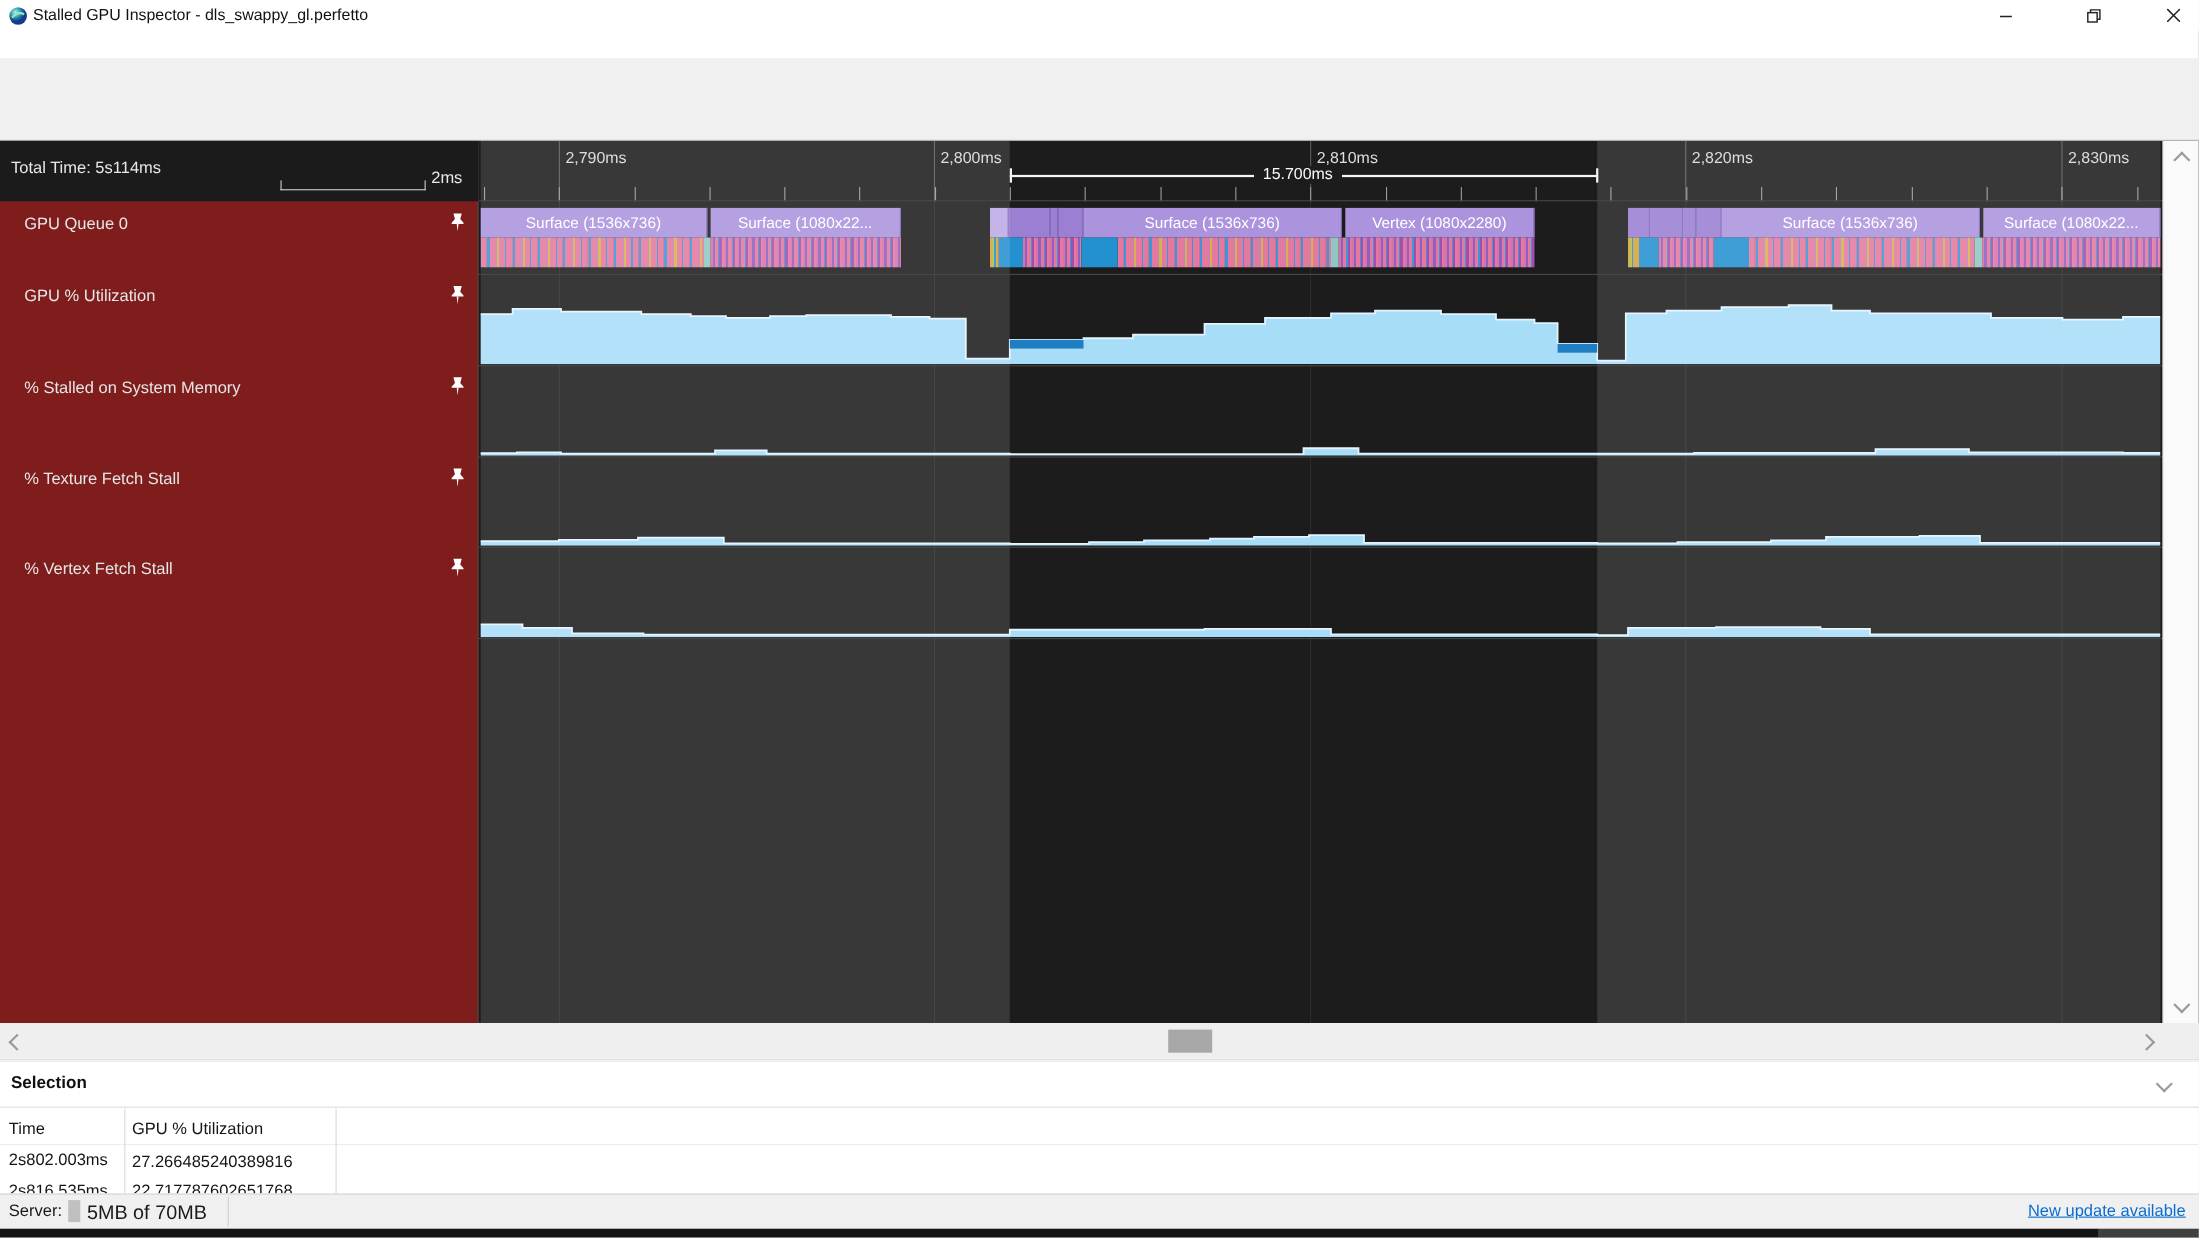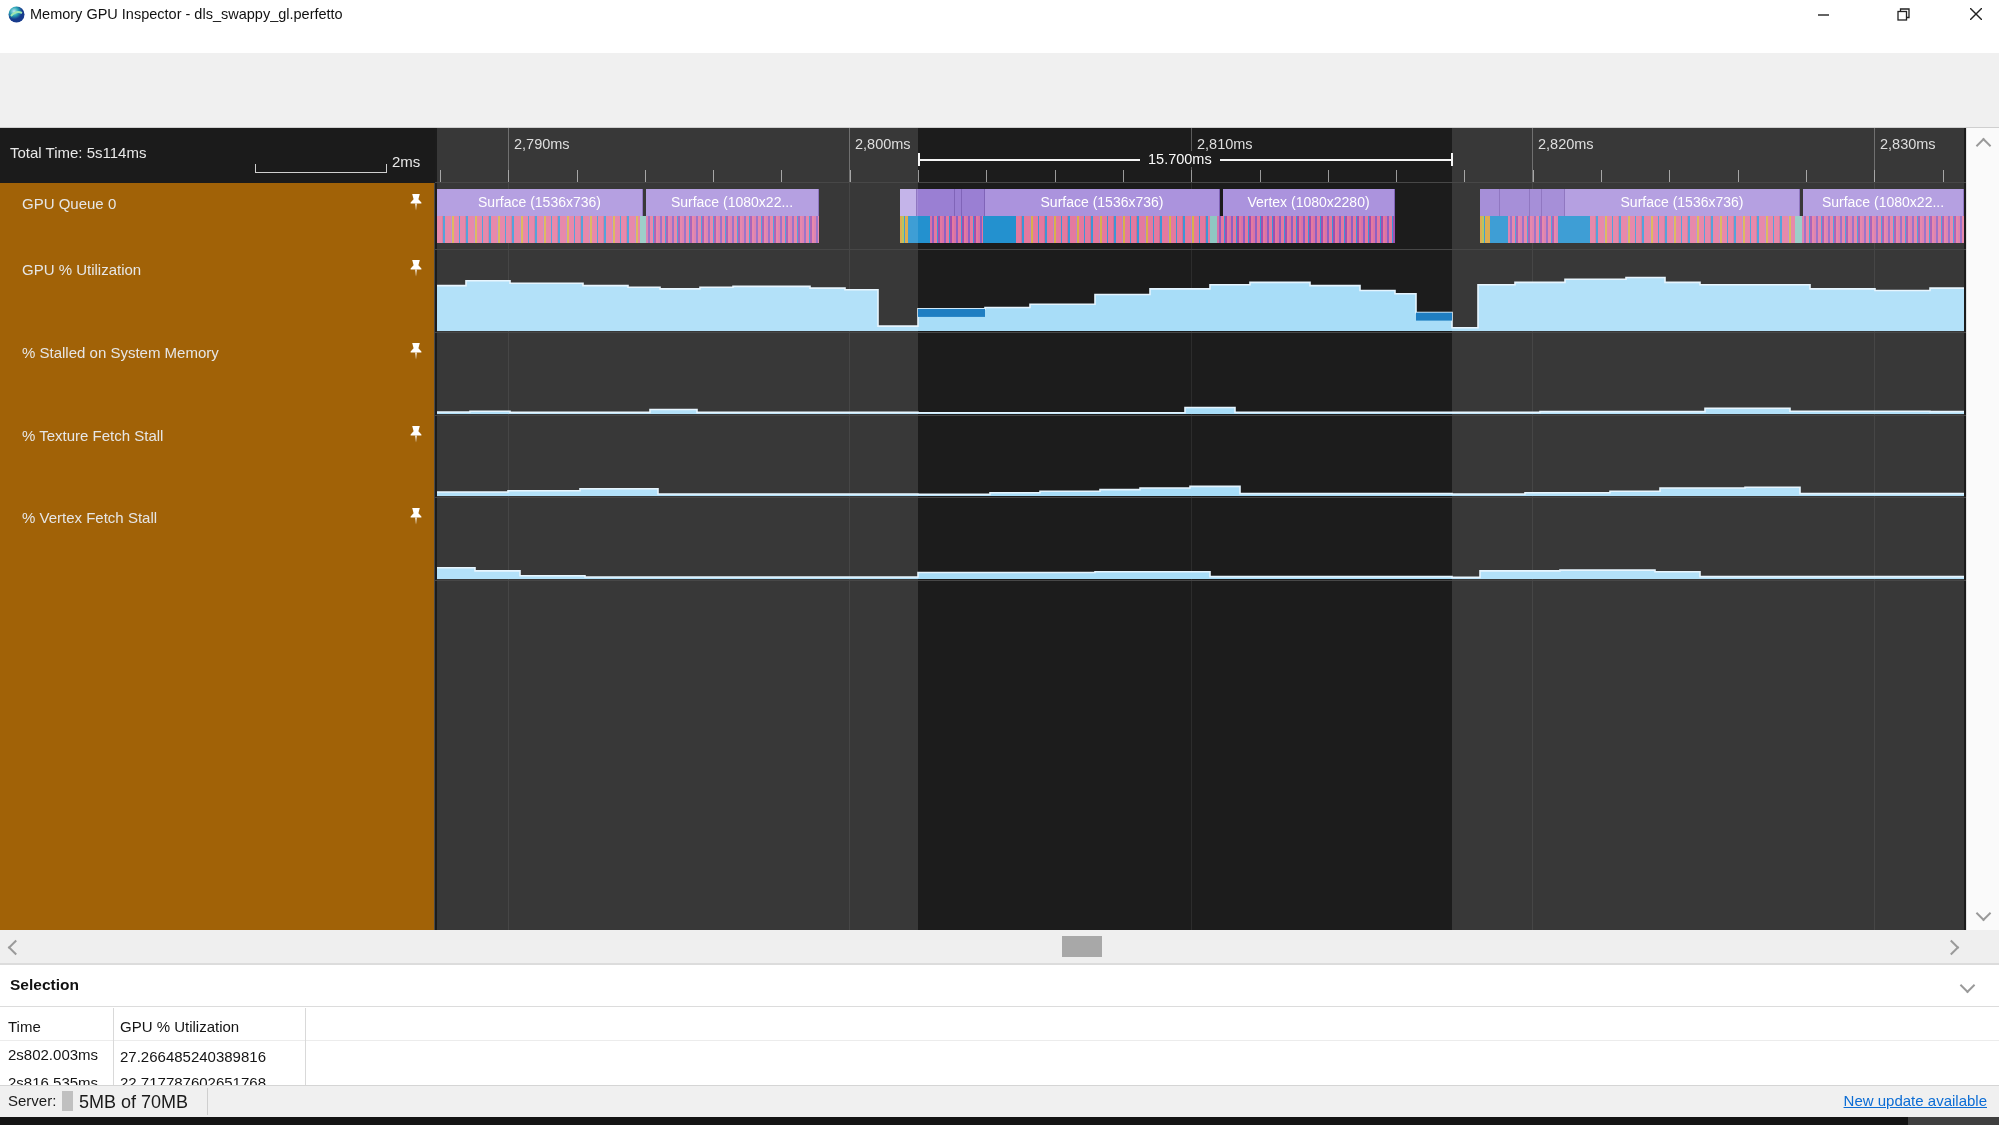--- a/index.html
+++ b/index.html
@@ -21,21 +21,21 @@
   .mode-btn.active{background:#cfe7fb;border-color:#7db8e8;}
   #searchbox{left:540px;top:76px;width:533px;height:36px;background:#fff;border:1px solid #5ea3dc;box-sizing:border-box;display:flex;align-items:center;}
   #search-text{font-size:15px;color:#111;margin-left:6px;white-space:pre;}
   #caret{width:1px;height:20px;background:#111;margin-left:1px;}
   .roundbtn{top:75px;width:36px;height:38px;background:#e6e6e6;border:1px solid #cfcfcf;box-sizing:border-box;
             display:flex;align-items:center;justify-content:center;}
   .circle-glyph{width:19px;height:19px;border:1.8px solid #1a1a1a;border-radius:50%;display:flex;align-items:center;justify-content:center;
                 font-size:13px;font-weight:bold;color:#1a1a1a;}
   
   #timeline{left:0;top:128px;width:1999px;height:802px;background:#1c1c1c;overflow:hidden;}
-  #panel{left:0;top:0;width:435px;height:882px;background:#a16207;border-right:1px solid #4a4a4a;box-sizing:border-box;z-index:30;}
+  #panel{left:0;top:0;width:435px;height:882px;background:#7f1d1d;border-right:1px solid #4a4a4a;box-sizing:border-box;z-index:30;}
   #panel-header{left:0;top:0;width:435px;height:55px;background:#1b1b1b;}
   #total-time{left:10px;top:0;height:55px;line-height:50px;color:#e8e8e8;font-size:15px;}
   #scale-widget{left:255px;top:36px;width:130px;height:8px;border-left:1px solid #cfcfcf;border-right:1px solid #cfcfcf;border-bottom:1.5px solid #cfcfcf;}
   #scale-label{left:392px;top:25px;color:#e8e8e8;font-size:15px;}
   .track-name{left:22px;color:#e6e6e6;font-size:15px;z-index:31;}
   .pin{left:408px;width:20px;height:20px;z-index:31;}
   .rowline{left:0;height:1px;background:#474747;width:1964px;z-index:25;}
   .ruler-line{top:0;width:1px;height:55px;background:#5c5c5c;z-index:6;}
   .grid-line{top:55px;width:1px;height:747px;background:rgba(255,255,255,0.07);z-index:6;}
   .tick{width:1px;height:13px;top:42px;background:#9a9a9a;z-index:7;}
@@ -92,21 +92,21 @@
       <defs>
           <radialGradient id="lg" cx="35%" cy="30%">
             <stop offset="0%" stop-color="#bfe9f2"></stop>
             <stop offset="55%" stop-color="#27a3b4"></stop>
             <stop offset="100%" stop-color="#173a8c"></stop>
           </radialGradient>
         </defs>
       <circle cx="8.5" cy="8.5" r="8" fill="url(#lg)"></circle>
       <path d="M3 10 Q8 4 14 7" stroke="#9fe6b0" stroke-width="2" fill="none"></path>
     </svg>
-    <div class="abs" id="title-text">Memory GPU Inspector - dls_swappy_gl.perfetto</div>
+    <div class="abs" id="title-text">Stalled GPU Inspector - dls_swappy_gl.perfetto</div>
     <div class="abs wbtn" style="left:1800px">
       <svg width="11" height="11">
           <line x1="0" y1="6" x2="11" y2="6" stroke="#222" stroke-width="1.4"></line>
         </svg>
     </div>
     <div class="abs wbtn" style="left:1880px">
       <svg width="13" height="13">
           <rect x="1" y="3.5" width="8.5" height="8.5" fill="none" stroke="#222" stroke-width="1.3"></rect>
           <path d="M3.5 3.5 V1 H12 V9.5 H9.5" fill="none" stroke="#222" stroke-width="1.3"></path>
         </svg>

